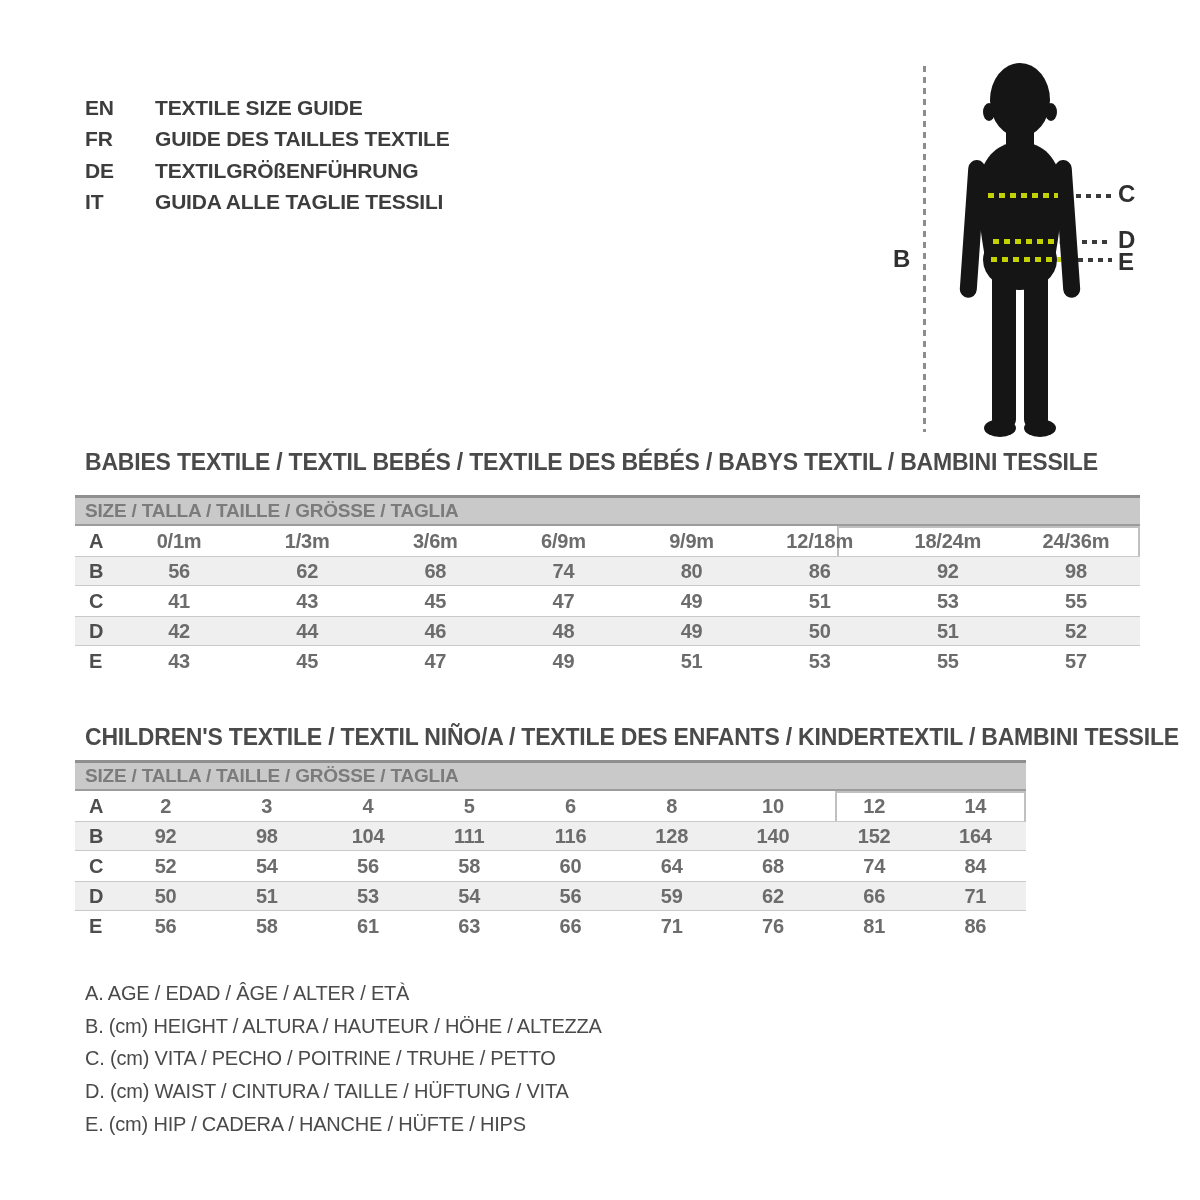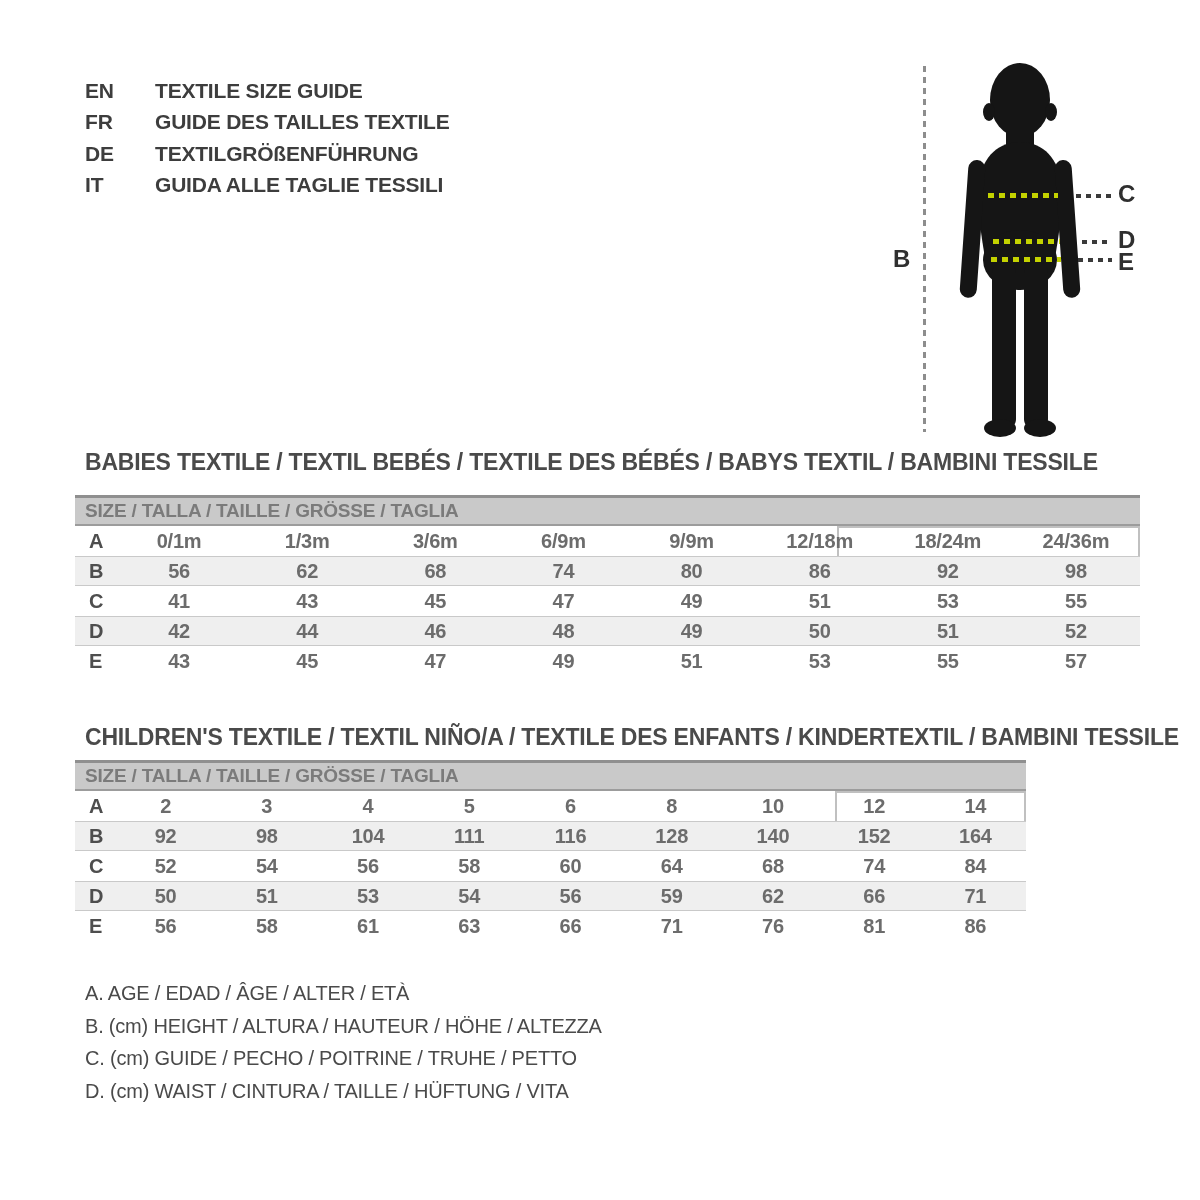--- a/index.html
+++ b/index.html
@@ -3,21 +3,21 @@
 <meta charset="utf-8">
 <style>
   html,body{margin:0;padding:0;}
   body{
     width:1200px;height:1200px;overflow:hidden;background:#ffffff;
     font-family:"Liberation Sans",sans-serif;position:relative;
   }
   .page{position:absolute;inset:0;}
 
   
-  .lang-list{position:absolute;left:85px;top:75px;}
+  .lang-list{position:absolute;left:85px;top:92px;}
   .lang-row{display:flex;height:31.5px;align-items:center;}
   .lang-code{width:70px;font-size:21px;font-weight:700;color:#3d3d3d;letter-spacing:-0.2px;}
   .lang-label{font-size:21px;font-weight:700;color:#3d3d3d;letter-spacing:-0.2px;white-space:nowrap;}
 
   
   .fig-svg{position:absolute;left:950px;top:62px;}
   .vline{
     position:absolute;left:923px;top:66px;width:3px;height:366px;
     background:repeating-linear-gradient(to bottom,#8d8d8d 0 6px,transparent 6px 11px);
   }
@@ -246,17 +246,18 @@
           <span class="cell">76</span>
           <span class="cell">81</span>
           <span class="cell">86</span>
         </div>
       </div>
   </div>
 
   <div class="legend">
       <div class="legend-line">A. AGE / EDAD / ÂGE / ALTER / ETÀ</div>
       <div class="legend-line">B. (cm) HEIGHT / ALTURA / HAUTEUR / HÖHE / ALTEZZA</div>
-      <div class="legend-line">C. (cm) GUIDE / PECHO / POITRINE / TRUHE / PETTO</div>
+      <div class="legend-line">C. (cm) VITA / PECHO / POITRINE / TRUHE / PETTO</div>
       <div class="legend-line">D. (cm) WAIST / CINTURA / TAILLE / HÜFTUNG / VITA</div>
+      <div class="legend-line">E. (cm) HIP / CADERA / HANCHE / HÜFTE / HIPS</div>
     </div>
 
 </div>
 
 </body></html>

